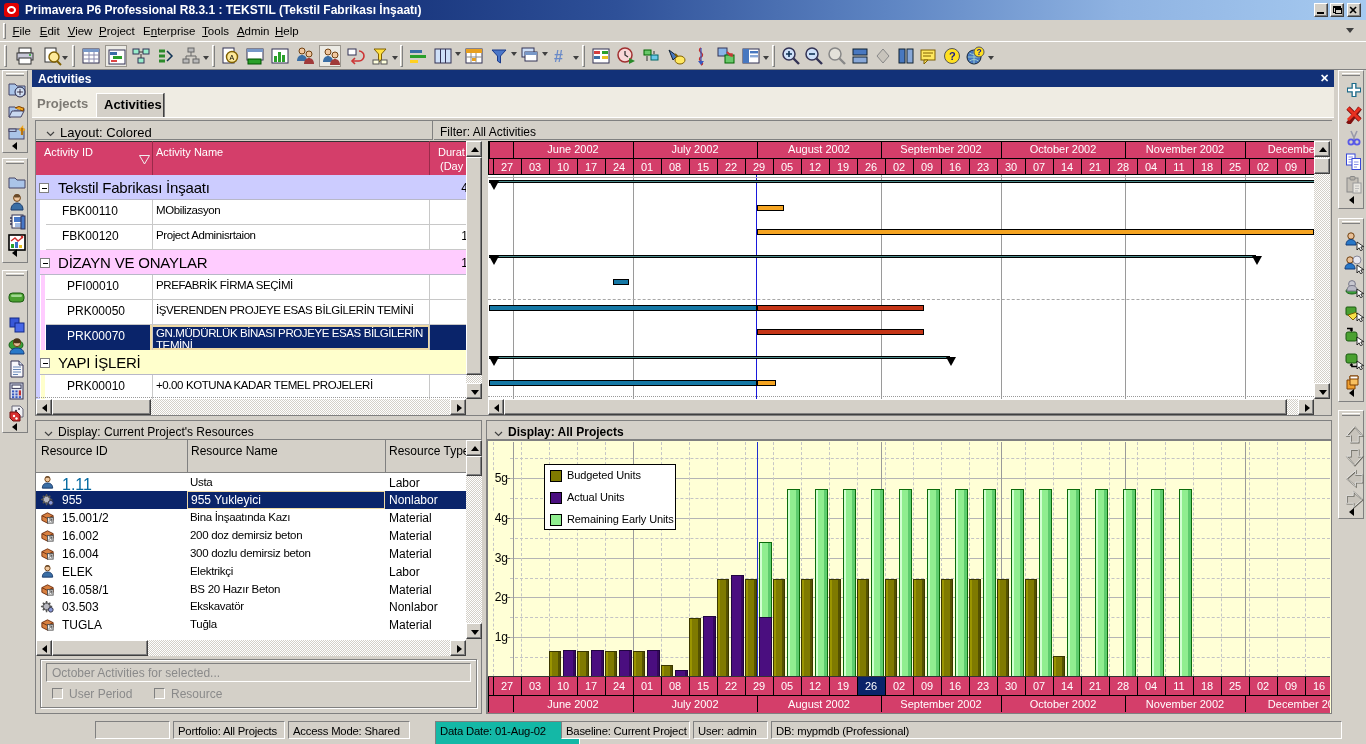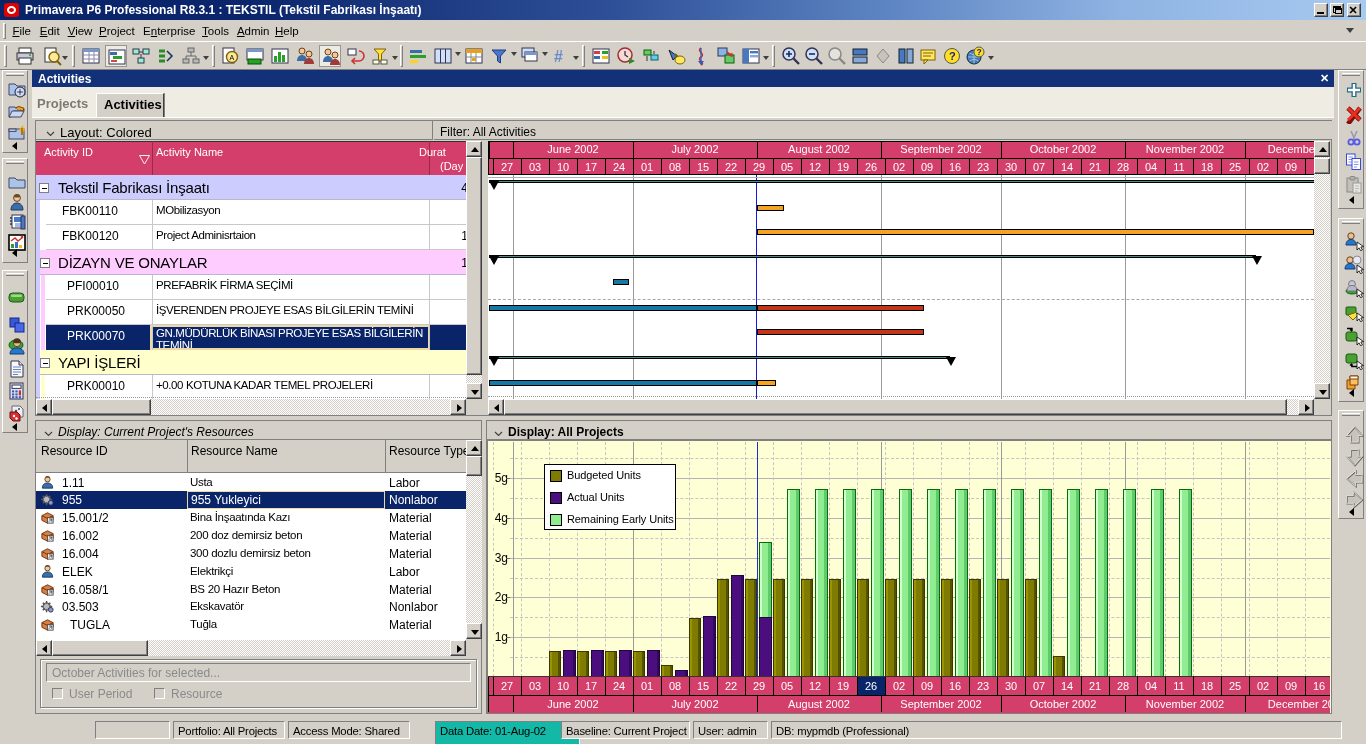--- a/index.html
+++ b/index.html
@@ -569,21 +569,21 @@
 <div class="ab" style="left:434px;top:121px;width:898px;height:19px;background:#D4D0C8;border-bottom:1px solid #808080;"></div>
 <div class="ab" style="left:440px;top:125px;font-size:12px;">Filter: All Activities</div>
 <div class="ab" style="left:36px;top:141px;width:430px;height:34px;background:#D43E6A;border-top:1px solid #333;"></div>
 <div class="ab" style="left:44px;top:146px;color:#fff;">Activity ID</div>
 <div class="ab" style="left:139px;top:155px;width:11px;height:10px;"><svg width="11" height="10">
       <path d="M0.5 0.5 h10 l-5 8.5z" fill="none" stroke="#f0f0f0"></path>
     </svg></div>
 <div class="ab" style="left:152px;top:141px;width:1px;height:34px;background:#9a2a4a;"></div>
 <div class="ab" style="left:156px;top:146px;color:#fff;">Activity Name</div>
 <div class="ab" style="left:429px;top:141px;width:1px;height:34px;background:#9a2a4a;"></div>
-<div class="ab" style="left:419px;top:146px;color:#fff;">Durat</div>
+<div class="ab" style="left:438px;top:146px;color:#fff;">Durat</div>
 <div class="ab" style="left:440px;top:160px;color:#fff;">(Day</div>
 <div class="ab" style="left:36px;top:175px;width:430px;height:224px;background:#fff;overflow:hidden;"></div>
 <div class="ab" style="left:36px;top:175px;width:430px;height:25px;background:#CCCCFF;border-bottom:1px solid #b8b8c8;"></div>
 <div class="ab" style="left:39px;top:183px;width:10px;height:10px;background:#fff;border:1px solid #808080;">
     <div style="position:absolute;left:1.5px;top:3.5px;width:5px;height:1px;background:#000;"></div>
   </div>
 <div class="ab" style="left:58px;top:179px;font-size:15px;color:#000;white-space:nowrap;letter-spacing:-0.2px;">Tekstil Fabrikası İnşaatı</div>
 <div class="ab" style="left:430px;top:181px;width:38px;text-align:right;font-size:12px;">4</div>
 <div class="ab" style="left:36px;top:200px;width:4px;height:25px;background:#CCCCFF;"></div>
 <div class="ab" style="left:62px;top:204px;font-size:12px;color:#000;">FBK00110</div>
@@ -746,38 +746,38 @@
   </div>
 <div class="ab bevel" style="left:504px;top:399px;width:783px;height:16px;"></div>
 <div class="ab" style="left:35px;top:415px;width:1297px;height:2px;background:#D4D0C8;border-top:1px solid #808080;"></div>
 <div class="ab" style="left:35px;top:420px;width:447px;height:294px;border:1px solid #808080;background:#D4D0C8;"></div>
 <div class="ab" style="left:36px;top:440px;width:430px;height:200px;background:#fff;"></div>
 <div class="ab" style="left:486px;top:420px;width:846px;height:294px;border:1px solid #808080;background:#D4D0C8;"></div>
 <div class="ab" style="left:36px;top:421px;width:445px;height:19px;background:#D4D0C8;border-bottom:1px solid #808080;"></div>
 <div class="ab" style="left:44px;top:427px;width:9px;height:6px;"><svg width="9" height="6">
       <path d="M1 1 l3.5 3.5 L8 1" fill="none" stroke="#404040" stroke-width="1.2"></path>
     </svg></div>
-<div class="ab" style="left:58px;top:425px;font-size:12px;font-style:italic;">Display: Current Project's Resources</div>
+<div class="ab" style="left:58px;top:425px;font-size:12px;">Display: Current Project's Resources</div>
 <div class="ab" style="left:487px;top:421px;width:844px;height:19px;background:#D4D0C8;border-bottom:1px solid #808080;"></div>
 <div class="ab" style="left:494px;top:427px;width:9px;height:6px;"><svg width="9" height="6">
       <path d="M1 1 l3.5 3.5 L8 1" fill="none" stroke="#404040" stroke-width="1.2"></path>
     </svg></div>
 <div class="ab" style="left:508px;top:425px;font-size:12px;font-weight:bold;">Display: All Projects</div>
 <div class="ab" style="left:36px;top:440px;width:430px;height:33px;background:#D4D0C8;border-bottom:1px solid #808080;"></div>
 <div class="ab" style="left:187px;top:440px;width:1px;height:33px;background:#808080;"></div>
 <div class="ab" style="left:385px;top:440px;width:1px;height:33px;background:#808080;"></div>
 <div class="ab" style="left:41px;top:444px;font-size:12px;">Resource ID</div>
 <div class="ab" style="left:191px;top:444px;font-size:12px;">Resource Name</div>
 <div class="ab" style="left:389px;top:444px;font-size:12px;">Resource Type</div>
 <div class="ab" style="left:40px;top:474.5px;width:15px;height:15px;"><svg width="15" height="15" viewBox="0 0 16 16">
       <circle cx="8" cy="4.5" r="2.8" fill="#f0c8a0" stroke="#704010"></circle>
       <path d="M2.5 14 c0-4 2.5-5.5 5.5-5.5 s5.5 1.5 5.5 5.5z" fill="#3a6ea5" stroke="#1a3a6a"></path>
       <path d="M5.2 3 a3 3 0 0 1 5.6 0z" fill="#6a4a2a"></path>
     </svg></div>
-<div class="ab" style="left:62px;top:475.5px;font-size:12px;color:#000000;">1.11</div>
+<div class="ab" style="left:62px;top:475.5px;font-size:16px;color:#0369a1;">1.11</div>
 <div class="ab" style="left:190px;top:475.5px;font-size:11.5px;letter-spacing:-0.3px;color:#000;">Usta</div>
 <div class="ab" style="left:389px;top:475.5px;font-size:12px;color:#000;">Labor</div>
 <div class="ab" style="left:36px;top:491.35px;width:430px;height:17.85px;background:#0A246A;"></div>
 <div class="ab" style="left:40px;top:492.35px;width:15px;height:15px;"><svg width="15" height="15" viewBox="0 0 16 16">
       <circle cx="7" cy="8" r="4" fill="#b8b8c0" stroke="#555"></circle>
       <g stroke="#555" stroke-width="1.6">
         <path d="M7 2 v3 M7 11 v3 M1 8 h3 M10 8 h3 M3 4 l2 2 M9 10 l2 2 M11 4 l-2 2 M5 10 l-2 2"></path>
       </g>
       <circle cx="11.5" cy="11.5" r="2.5" fill="#8898d8" stroke="#334"></circle>
     </svg></div>
@@ -839,21 +839,21 @@
     </svg></div>
 <div class="ab" style="left:62px;top:600.45px;font-size:12px;color:#000;">03.503</div>
 <div class="ab" style="left:190px;top:600.45px;font-size:11.5px;letter-spacing:-0.3px;color:#000;">Ekskavatör</div>
 <div class="ab" style="left:389px;top:600.45px;font-size:12px;color:#000;">Nonlabor</div>
 <div class="ab" style="left:40px;top:617.3px;width:15px;height:15px;"><svg width="15" height="15" viewBox="0 0 16 16">
       <path d="M2 6 l6-3 6 3 v5 l-6 3 -6-3z" fill="#d88040" stroke="#703010"></path>
       <path d="M2 6 l6 3 6-3 M8 9 v5" stroke="#703010" fill="none"></path>
       <rect x="8" y="8" width="6" height="6" fill="#f0f0f0" stroke="#555"></rect>
       <path d="M9.5 12.5 l3-3 m0 3 v-3 h-3" stroke="#555" fill="none"></path>
     </svg></div>
-<div class="ab" style="left:62px;top:618.3px;font-size:12px;color:#000;margin-left:8px;">TUGLA</div>
+<div class="ab" style="left:62px;top:618.3px;font-size:12px;color:#000;">TUGLA</div>
 <div class="ab" style="left:190px;top:618.3px;font-size:11.5px;letter-spacing:-0.3px;color:#000;">Tuğla</div>
 <div class="ab" style="left:389px;top:618.3px;font-size:12px;color:#000;">Material</div>
 <div class="ab dither" style="left:466px;top:440px;width:16px;height:199px;"></div>
 <div class="ab bevel" style="left:466px;top:440px;width:16px;height:16px;">
     <div style="position:absolute;left:4px;top:5px;width:0;height:0;border-left:4px solid transparent;border-right:4px solid transparent;border-bottom:5px solid #000;"></div>
   </div>
 <div class="ab bevel" style="left:466px;top:623px;width:16px;height:16px;">
     <div style="position:absolute;left:4px;top:6px;width:0;height:0;border-left:4px solid transparent;border-right:4px solid transparent;border-top:5px solid #000;"></div>
   </div>
 <div class="ab bevel" style="left:466px;top:456px;width:16px;height:20px;"></div>

